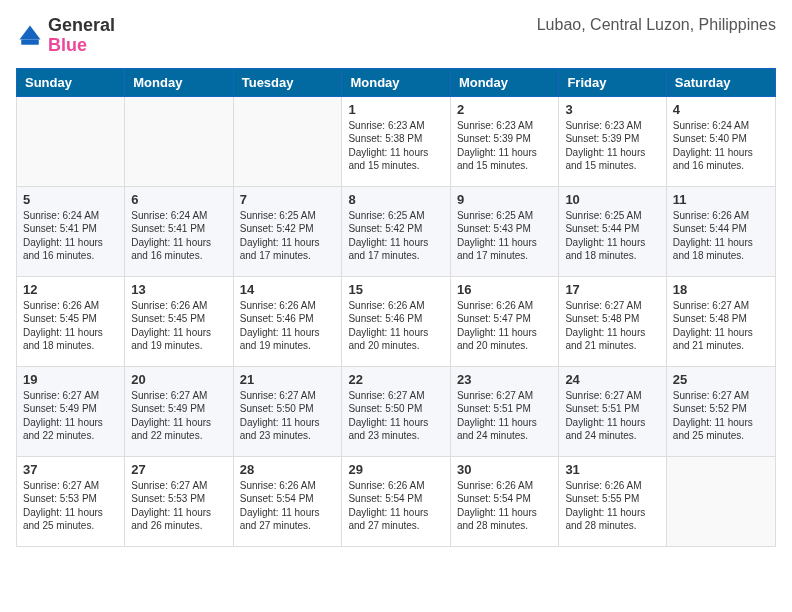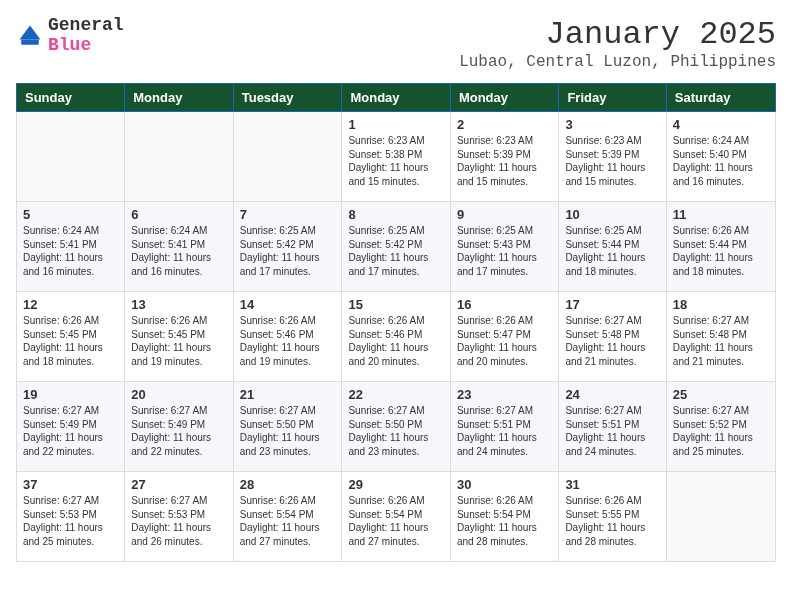--- a/index.html
+++ b/index.html
@@ -8,21 +8,20 @@
       background: #fff;
       width: 792px;
       min-height: 612px;
       padding: 16px;
     }
     .header {
       display: flex;
       align-items: flex-start;
       justify-content: space-between;
       margin-bottom: 12px;
-      font-family: Liberation Mono, monospace;
     }
     .logo {
       display: flex;
       align-items: center;
       gap: 4px;
     }
     .logo-text {
       font-size: 18px;
       font-weight: bold;
       line-height: 1.1;
@@ -44,21 +43,21 @@
     .title-location {
       font-size: 16px;
       color: #555;
     }
     .calendar {
       width: 100%;
       border-collapse: collapse;
       border: 1px solid #ccc;
     }
     .calendar th {
-      background-color: #14532d;
+      background-color: #0369a1;
       color: #fff;
       font-size: 13px;
       font-weight: bold;
       padding: 6px 8px;
       text-align: left;
       border: 1px solid #1565c0;
     }
     .calendar td {
       vertical-align: top;
       padding: 5px 6px;
@@ -99,21 +98,20 @@
     <svg class="logo-icon" viewBox="0 0 32 32" xmlns="http://www.w3.org/2000/svg">
       <polygon points="16,4 28,20 4,20" fill="#1565c0"></polygon>
       <rect x="6" y="20" width="20" height="6" fill="#1565c0" rx="1"></rect>
     </svg>
     <div class="logo-text">
       <span class="logo-general">General</span><br>
       <span class="logo-blue">Blue</span>
     </div>
   </div>
   <div class="title-block">
-    <div class="title-month">January 2025</div>
     <div class="title-location">Lubao, Central Luzon, Philippines</div>
   </div>
 </div>
 
 <table class="calendar">
   <thead>
     <tr>
     <th>Sunday</th>
         <th>Monday</th>
         <th>Tuesday</th>

